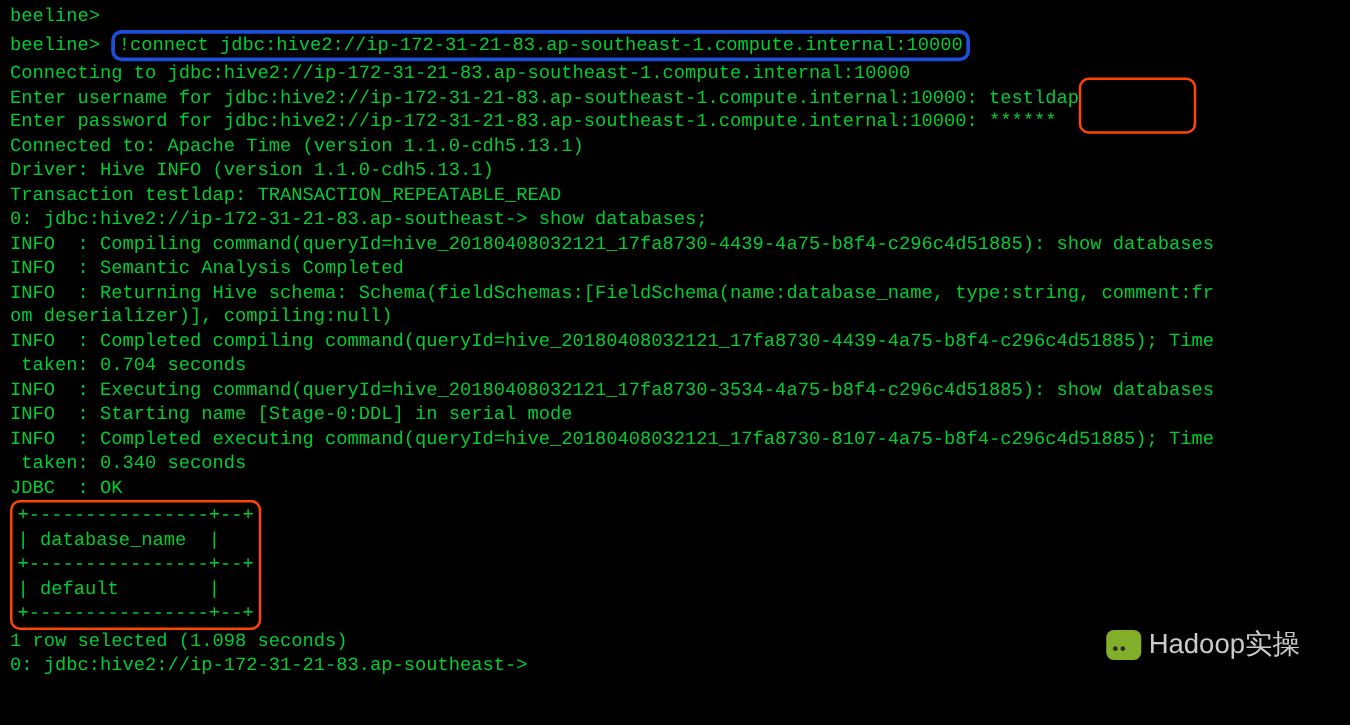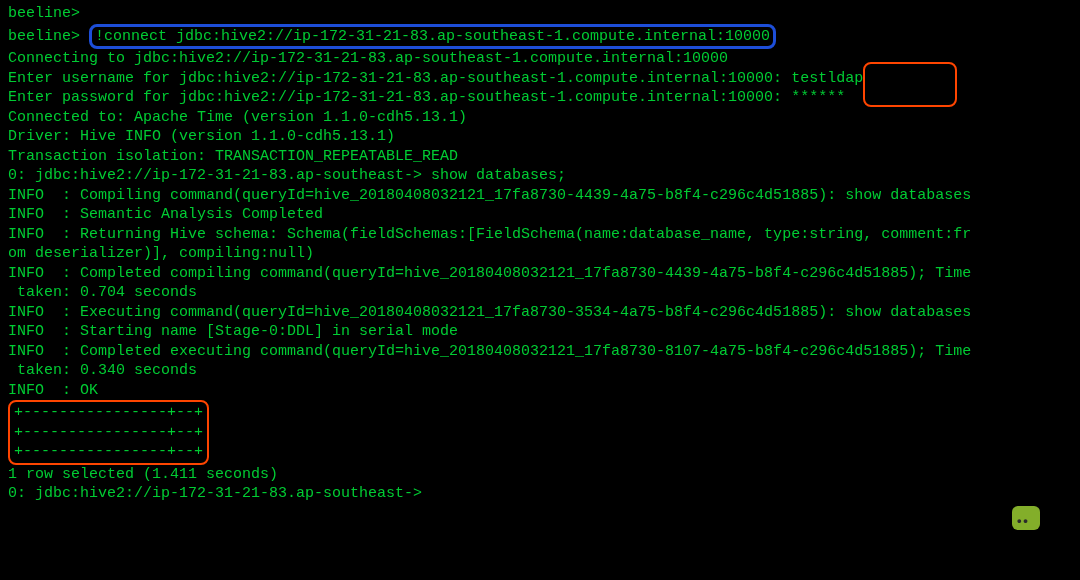--- a/index.html
+++ b/index.html
@@ -81,43 +81,46 @@
 <div class="line">beeline&gt;</div>
 <div class="line"><span>beeline&gt; </span><span class="highlight-box">!connect jdbc:hive2://ip-172-31-21-83.ap-southeast-1.compute.internal:10000</span></div>
 <div class="line">Connecting to jdbc:hive2://ip-172-31-21-83.ap-southeast-1.compute.internal:10000</div>
 <div class="line"><span>Enter username for jdbc:hive2://ip-172-31-21-83.ap-southeast-1.compute.internal:10000: </span><span>testldap</span></div>
 <div class="line"><span>Enter password for jdbc:hive2://ip-172-31-21-83.ap-southeast-1.compute.internal:10000: </span><span>******</span></div>
 
 <div class="cred-box" style="left:863px; top:62px; width:90px; height:41px;"></div>
 
 <div class="line">Connected to: Apache Time (version 1.1.0-cdh5.13.1)</div>
 <div class="line">Driver: Hive INFO (version 1.1.0-cdh5.13.1)</div>
-<div class="line">Transaction isolation: TRANSACTION_REPEATABLE_READ</div>
+<div class="line">Transaction testldap: TRANSACTION_REPEATABLE_READ</div>
 <div class="line"><span>0: jdbc:hive2://ip-172-31-21-83.ap-southeast-&gt; </span><span>show databases;</span></div>
 <div class="line">INFO  : Compiling command(queryId=hive_20180408032121_17fa8730-4439-4a75-b8f4-c296c4d51885): show databases</div>
 <div class="line">INFO  : Semantic Analysis Completed</div>
 <div class="line">INFO  : Returning Hive schema: Schema(fieldSchemas:[FieldSchema(name:database_name, type:string, comment:fr</div>
 <div class="line">om deserializer)], compiling:null)</div>
 <div class="line">INFO  : Completed compiling command(queryId=hive_20180408032121_17fa8730-4439-4a75-b8f4-c296c4d51885); Time</div>
 <div class="line"> taken: 0.704 seconds</div>
 <div class="line">INFO  : Executing command(queryId=hive_20180408032121_17fa8730-3534-4a75-b8f4-c296c4d51885): show databases</div>
 <div class="line">INFO  : Starting name [Stage-0:DDL] in serial mode</div>
 <div class="line">INFO  : Completed executing command(queryId=hive_20180408032121_17fa8730-8107-4a75-b8f4-c296c4d51885); Time</div>
 <div class="line"> taken: 0.340 seconds</div>
-<div class="line">INFO  : OK</div>
+<div class="line">JDBC  : OK</div>
 
 <div class="highlight-block">
 <div class="line">+----------------+--+</div>
+<div class="line">| database_name  |</div>
 <div class="line">+----------------+--+</div>
+<div class="line">| default        |</div>
 <div class="line">+----------------+--+</div>
 </div>
 
-<div class="line">1 row selected (1.411 seconds)</div>
+<div class="line">1 row selected (1.098 seconds)</div>
 <div class="line">0: jdbc:hive2://ip-172-31-21-83.ap-southeast-&gt;</div>
 
 <div class="watermark">
   <div class="bubble">
       <span class="dots">• •</span>
     </div>
+  <span>Hadoop实操</span>
 </div>
 
 
 
 
 </body></html>

